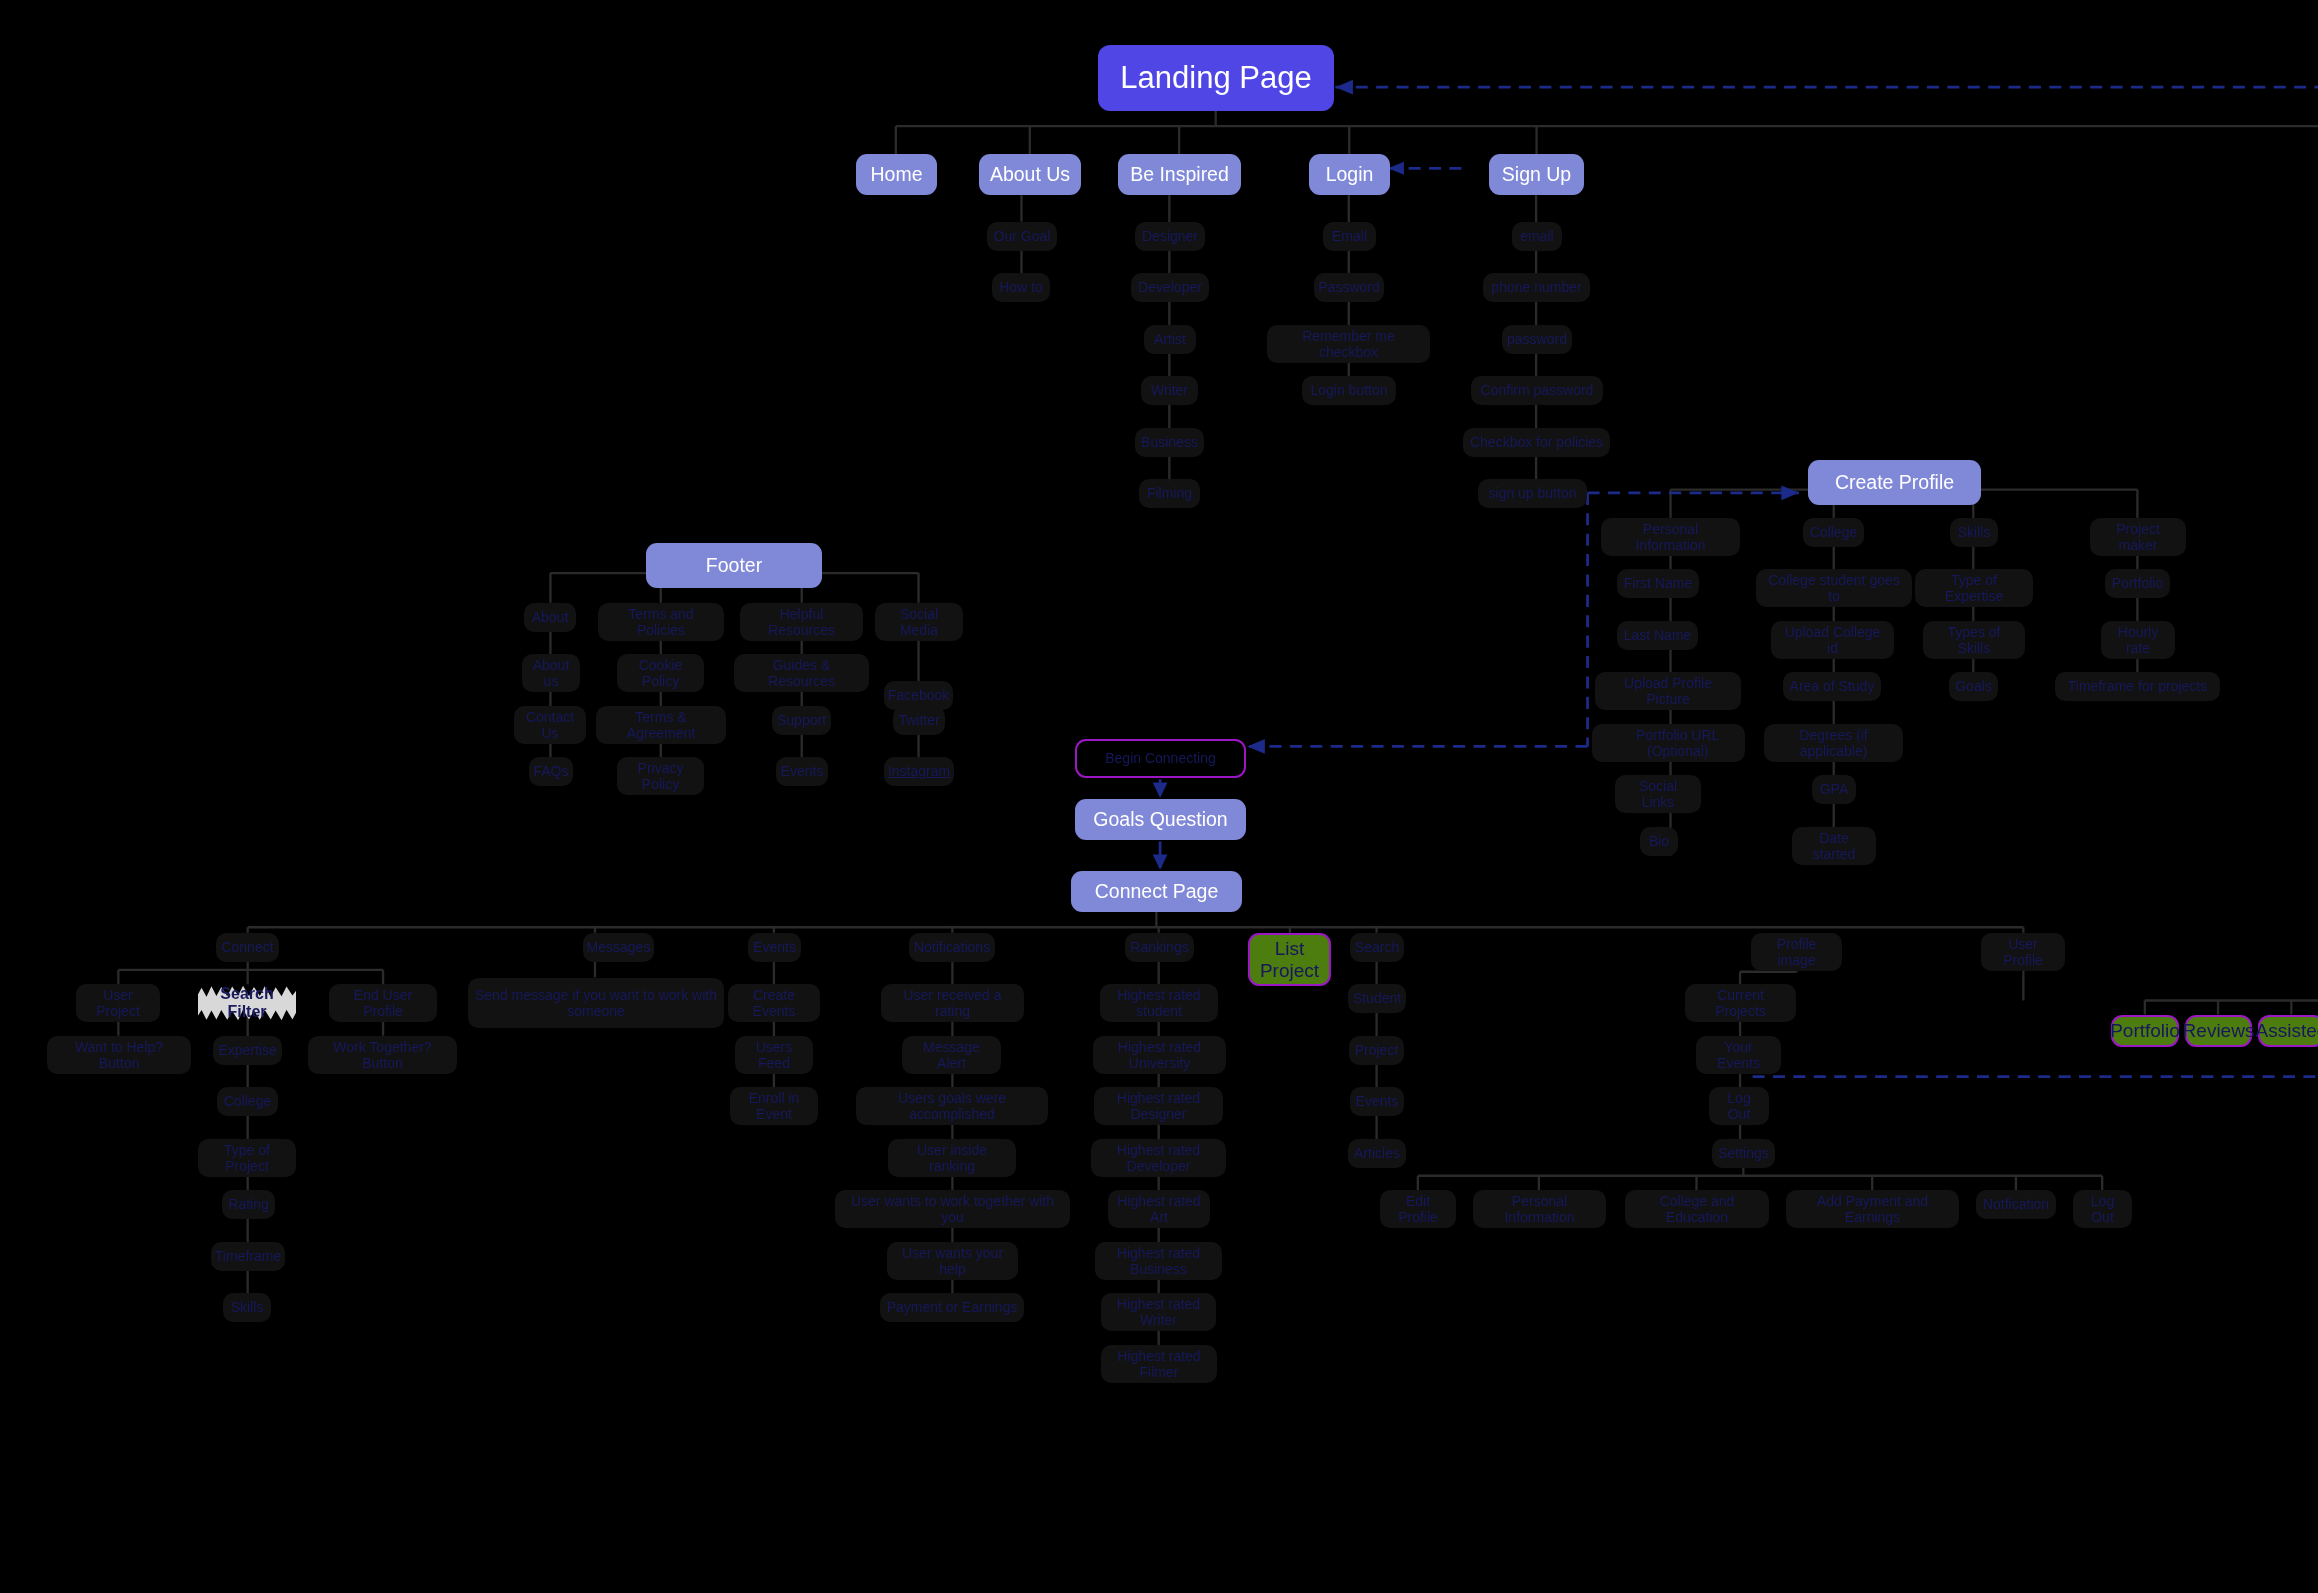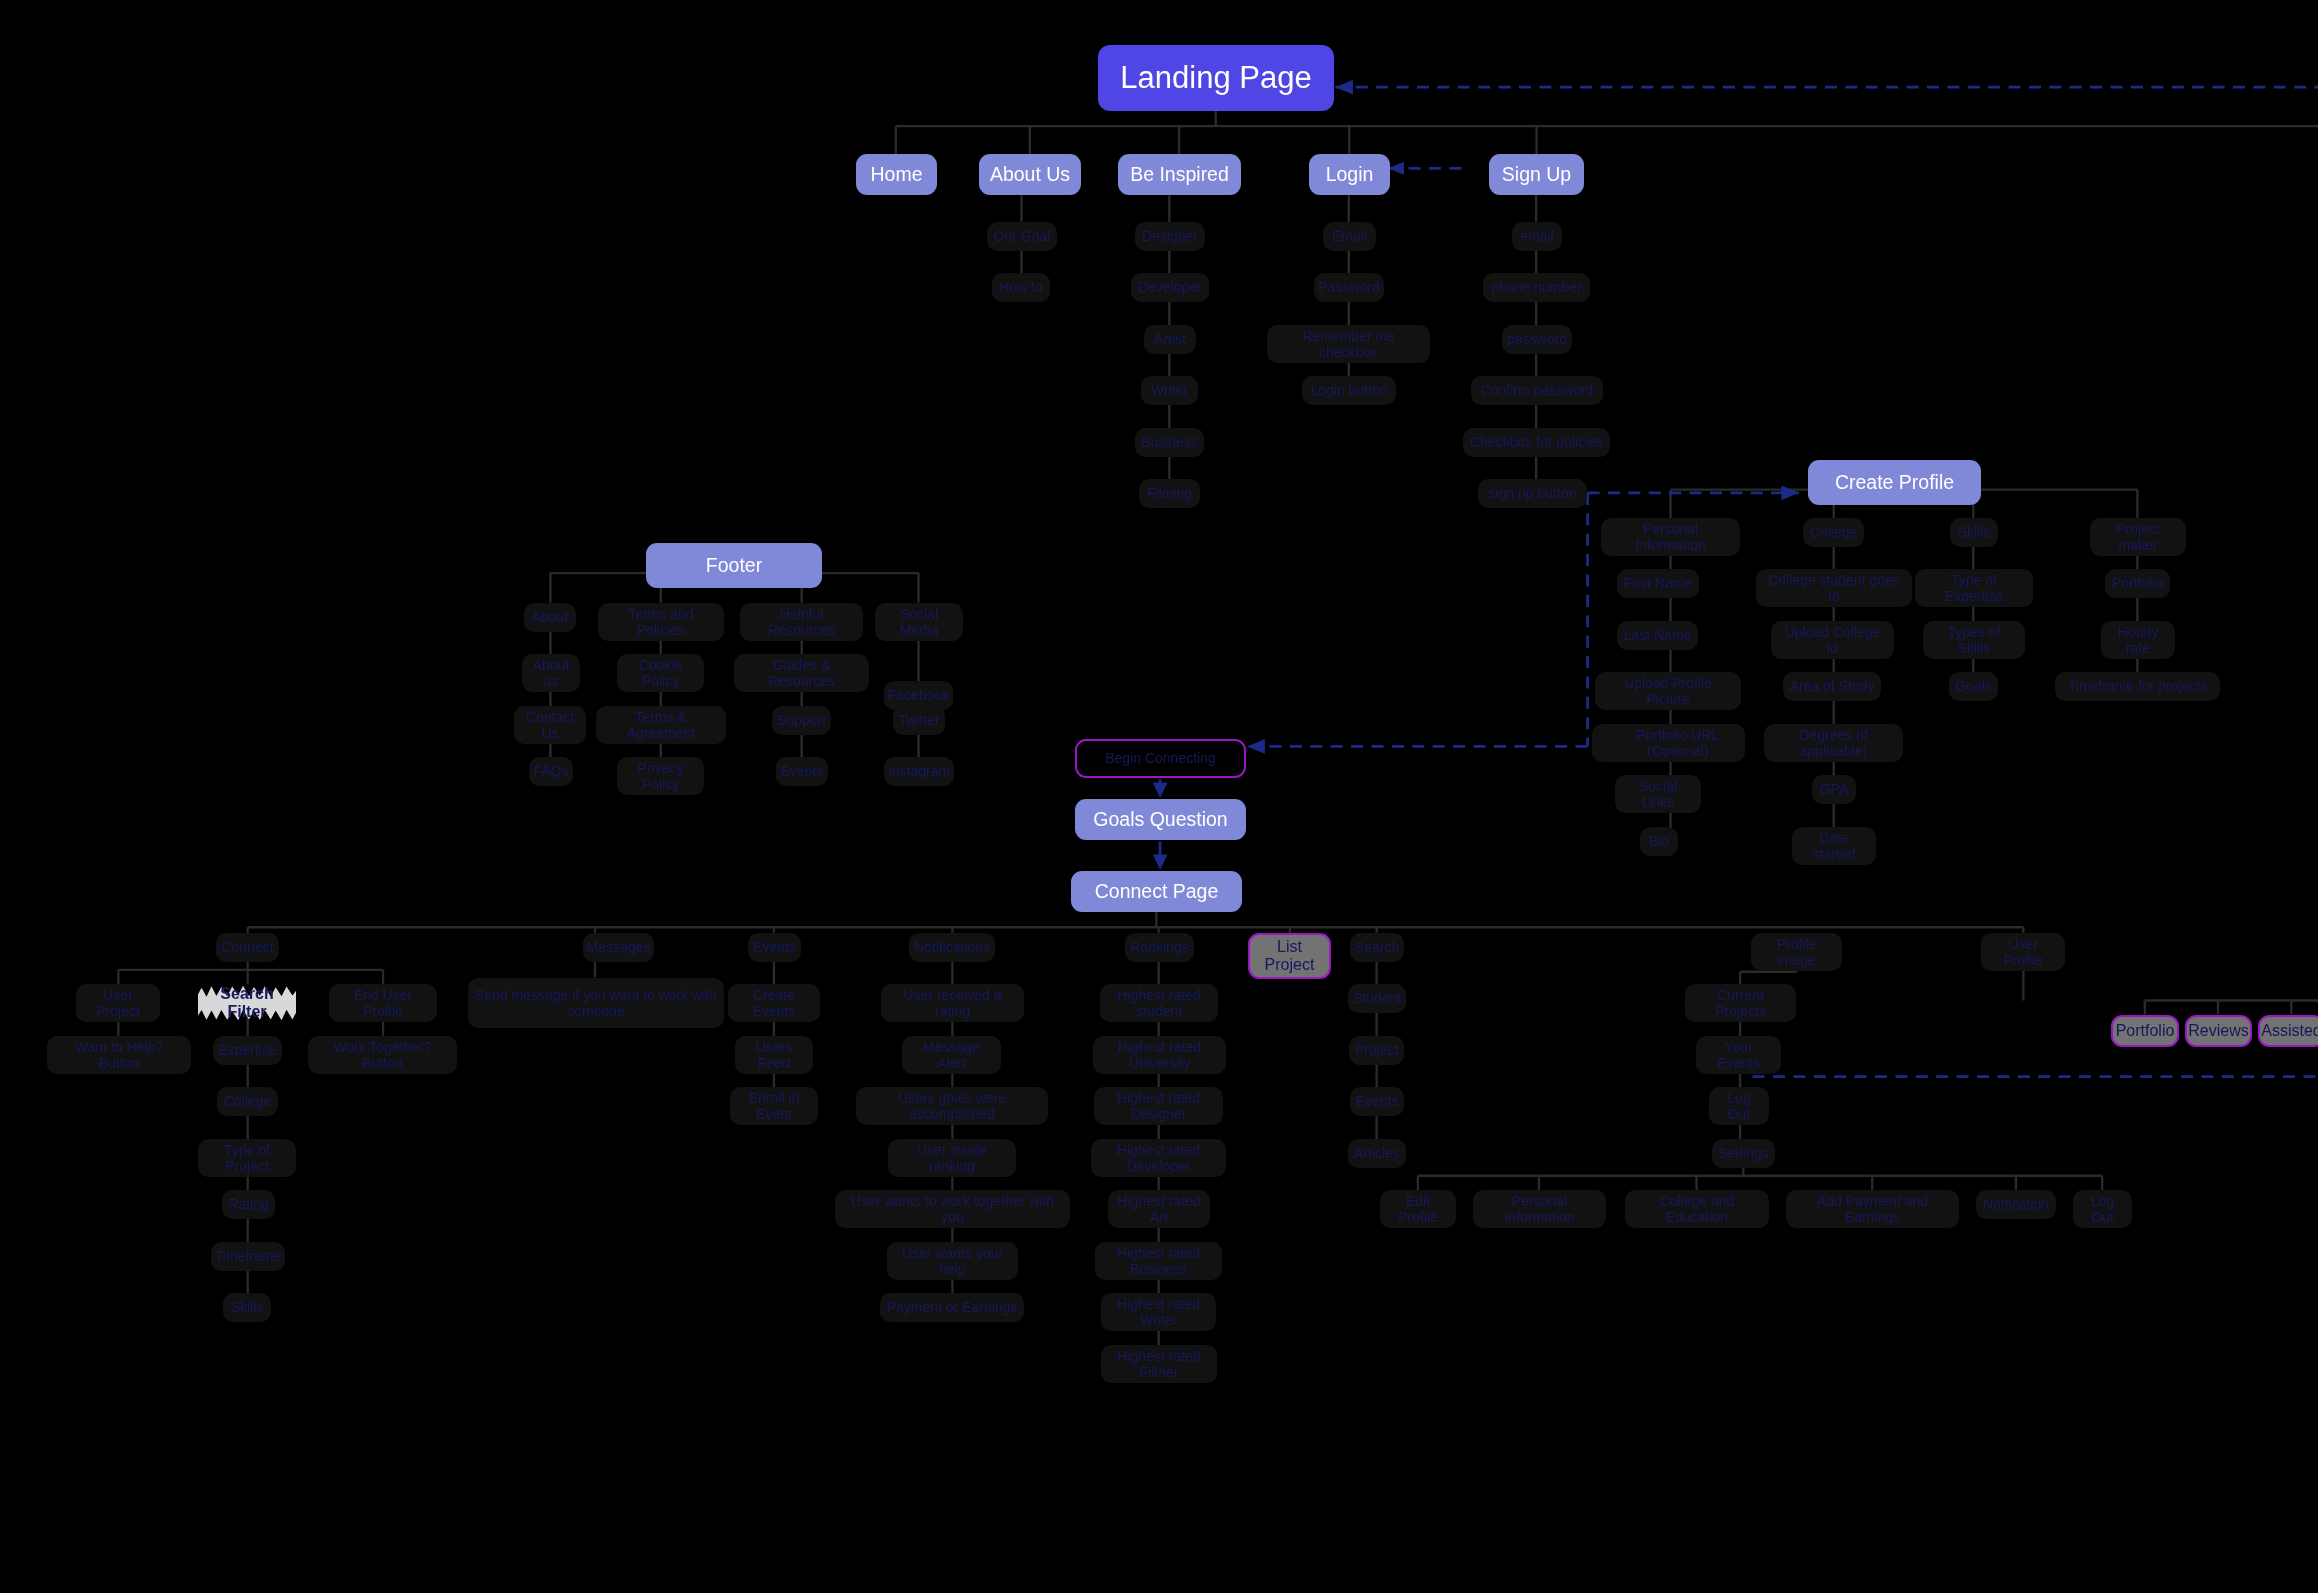--- a/index.html
+++ b/index.html
@@ -32,21 +32,21 @@
   
   .n-sec{
     background:#8088d8;color:#ffffff;font-size:19.5px;border-radius:11px;
   }
   
   .n-outline{
     background:transparent;color:#16185c;font-size:14px;
     border:2.3px solid #9b17c4;border-radius:11px;
   }
   .n-outline-fill{
-    background:#737373;color:#16185c;font-size:16px;
+    background:#4d7c0f;color:#16185c;font-size:19px;
     border:2.3px solid #9b17c4;border-radius:11px;
   }
   
   .n-hl{
     background:transparent;color:#1a1a5e;font-size:16px;font-weight:700;
     z-index:5;
   }
   .n-hl .scribble{
     position:absolute;left:-7.4px;right:-7.4px;top:0.9px;bottom:0.9px;
     background:#d8d8d8;z-index:-1;
@@ -237,21 +237,21 @@
       <div class="node n-dark" style="left: 617px; top: 654px; width: 87px; min-height: 29px;"><span>Cookie Policy</span></div>
       <div class="node n-dark" style="left: 596px; top: 706px; width: 130px; min-height: 29px;"><span>Terms &amp; Agreement</span></div>
       <div class="node n-dark" style="left: 617px; top: 757px; width: 87px; min-height: 29px;"><span>Privacy Policy</span></div>
       <div class="node n-dark" style="left: 740px; top: 603px; width: 123px; min-height: 29px;"><span>Helpful Resources</span></div>
       <div class="node n-dark" style="left: 734px; top: 654px; width: 135px; min-height: 29px;"><span>Guides &amp; Resources</span></div>
       <div class="node n-dark" style="left: 772px; top: 706px; width: 59px; min-height: 29px;"><span>Support</span></div>
       <div class="node n-dark" style="left: 776px; top: 757px; width: 52px; min-height: 29px;"><span>Events</span></div>
       <div class="node n-dark" style="left: 875px; top: 603px; width: 88px; min-height: 29px;"><span>Social Media</span></div>
       <div class="node n-dark" style="left: 884px; top: 646px; width: 69px; min-height: 29px; margin-top: 35px;"><span>Facebook</span></div>
       <div class="node n-dark" style="left: 893px; top: 706px; width: 52px; min-height: 29px;"><span>Twitter</span></div>
-      <div class="node n-dark" style="left: 884px; top: 757px; width: 70px; min-height: 29px;"><span>Instagram</span></div>
+      <div class="node n-dark" style="left: 884px; top: 757px; width: 70px; min-height: 29px; text-decoration: underline;"><span>Instagram</span></div>
       <div class="node n-outline" style="left: 1075px; top: 739px; width: 171px; min-height: 39px;"><span>Begin Connecting</span></div>
       <div class="node n-sec" style="left: 1075px; top: 799px; width: 171px; min-height: 41px;"><span>Goals Question</span></div>
       <div class="node n-sec" style="left: 1071px; top: 871px; width: 171px; min-height: 41px;"><span>Connect Page</span></div>
       <div class="node n-dark" style="left: 216px; top: 933px; width: 63px; min-height: 29px;"><span>Connect</span></div>
       <div class="node n-dark" style="left: 76px; top: 984px; width: 84px; min-height: 29px;"><span>User Project</span></div>
       <div class="node n-dark" style="left: 47px; top: 1036px; width: 144px; min-height: 29px;"><span>Want to Help? Button</span></div>
       <div class="node n-hl" style="left: 205px; top: 982px; width: 84px; min-height: 33px;"><span class="scribble"></span><span class="label">Search Filter</span></div>
       <div class="node n-dark" style="left: 213px; top: 1036px; width: 69px; min-height: 29px;"><span>Expertise</span></div>
       <div class="node n-dark" style="left: 217px; top: 1087px; width: 61px; min-height: 29px;"><span>College</span></div>
       <div class="node n-dark" style="left: 198px; top: 1139px; width: 98px; min-height: 29px;"><span>Type of Project</span></div>

